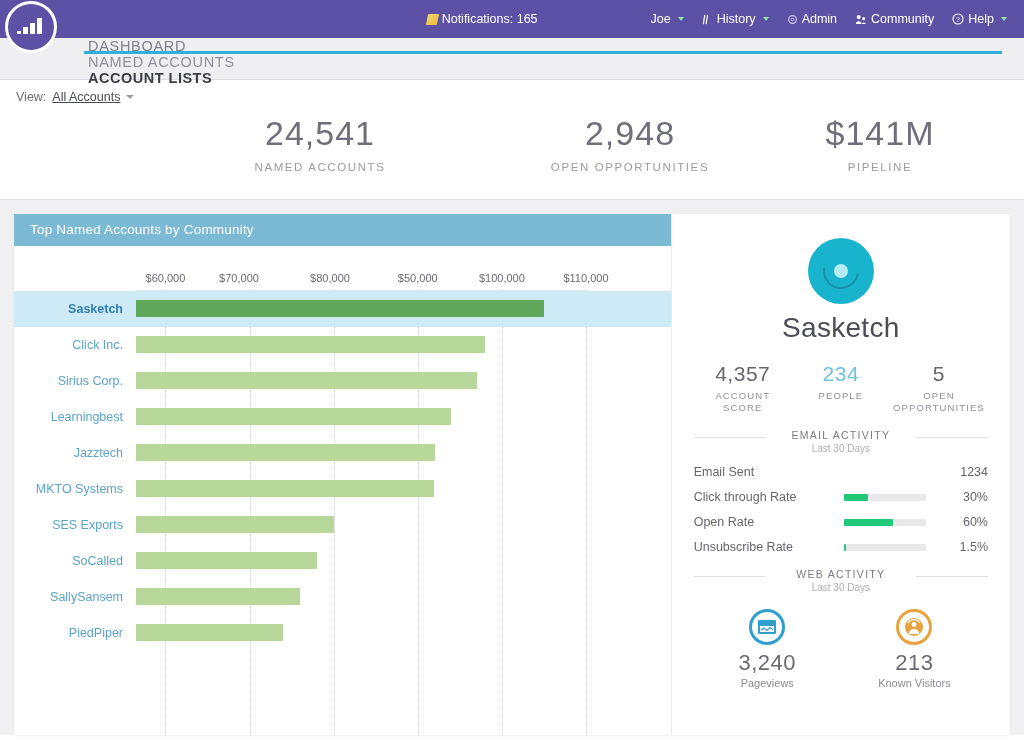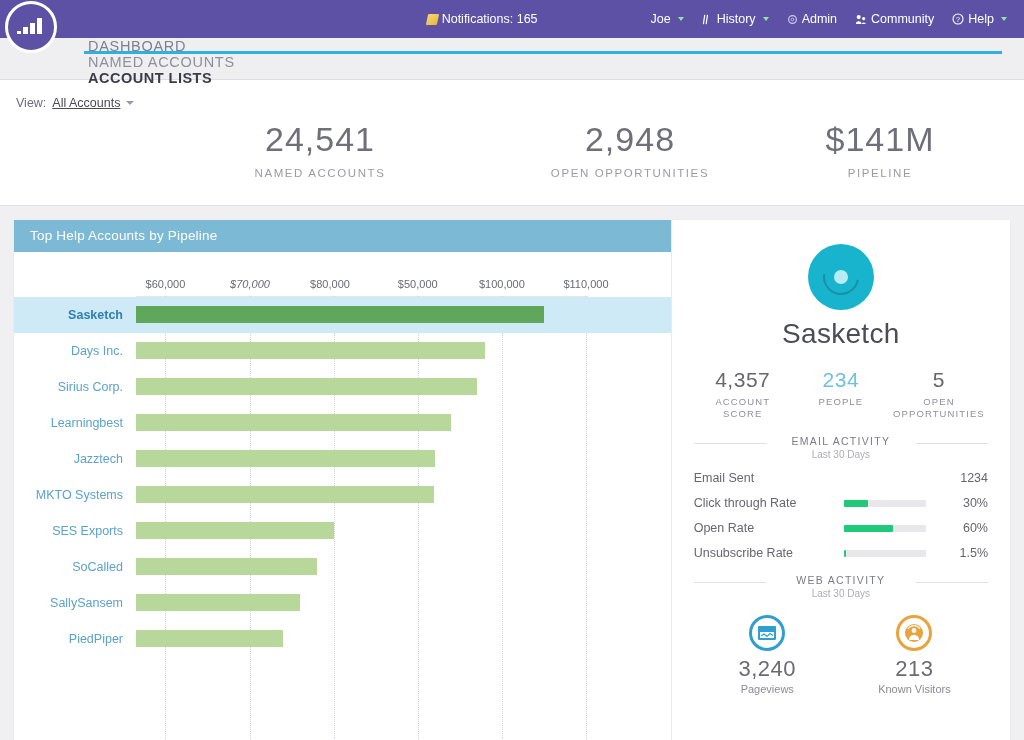--- a/index.html
+++ b/index.html
@@ -84,21 +84,21 @@
     content: "";
     position: absolute;
     left: 22px; right: 22px; bottom: 0;
     height: 3px;
     background: #31b0e0;
   }
   .tab.current { color: #3c3c46; font-weight: bold; letter-spacing: 0.5px; align-items: flex-end; }
 
   
   .viewrow {
-    padding: 16px 0 0 16px;
+    padding: 10px 0 0 16px;
     font-size: 12.5px;
     color: #6d6d78;
     display: flex;
     align-items: center;
     gap: 6px;
   }
   .viewrow .vsel { color: #4a4a55; display: flex; align-items: center; gap: 6px; cursor: pointer; text-decoration: underline; }
   .caret-gray {
     display: inline-block;
     width: 0; height: 0;
@@ -393,47 +393,47 @@
     <div class="kpi-value">$141M</div>
     <div class="kpi-label">PIPELINE</div>
   </div>
 </div>
 
 <div class="panelwrap">
 <div class="panel">
 
   <div class="panel-left">
     <div class="panel-head">
-      <span>Top Help Accounts by Pipeline</span>
+      <span>Top Named Accounts by Community</span>
     </div>
     <div class="chart">
       <div class="axis-labels" id="axis-labels">
             <div class="axis-tick" style="left: 151.438px;">$60,000</div>
-            <div class="axis-tick" style="left: 236px; font-style: italic;">$70,000</div>
+            <div class="axis-tick" style="left: 225px;">$70,000</div>
             <div class="axis-tick" style="left: 316px; text-align: right;">$80,000</div>
             <div class="axis-tick" style="left: 403.759px;">$50,000</div>
             <div class="axis-tick" style="left: 487.866px;">$100,000</div>
             <div class="axis-tick" style="left: 571.973px;">$110,000</div>
           </div>
       <div class="gridtop"></div>
       <div class="gridlines" id="gridlines">
             <div class="gridline" style="left: 151.438px;"></div>
             <div class="gridline" style="left: 235.545px;"></div>
             <div class="gridline" style="left: 319.652px;"></div>
             <div class="gridline" style="left: 403.759px;"></div>
             <div class="gridline" style="left: 487.866px;"></div>
             <div class="gridline" style="left: 571.973px;"></div>
           </div>
       <div class="rows" id="chart-rows">
             <div class="row hl">
               <div class="row-label">Sasketch</div>
               <div class="bar" style="width: 407.92px;"></div>
             </div>
             <div class="row">
-              <div class="row-label">Days Inc.</div>
+              <div class="row-label">Click Inc.</div>
               <div class="bar" style="width: 349.045px;"></div>
             </div>
             <div class="row">
               <div class="row-label">Sirius Corp.</div>
               <div class="bar" style="width: 340.634px;"></div>
             </div>
             <div class="row">
               <div class="row-label">Learningbest</div>
               <div class="bar" style="width: 315.402px;"></div>
             </div>

